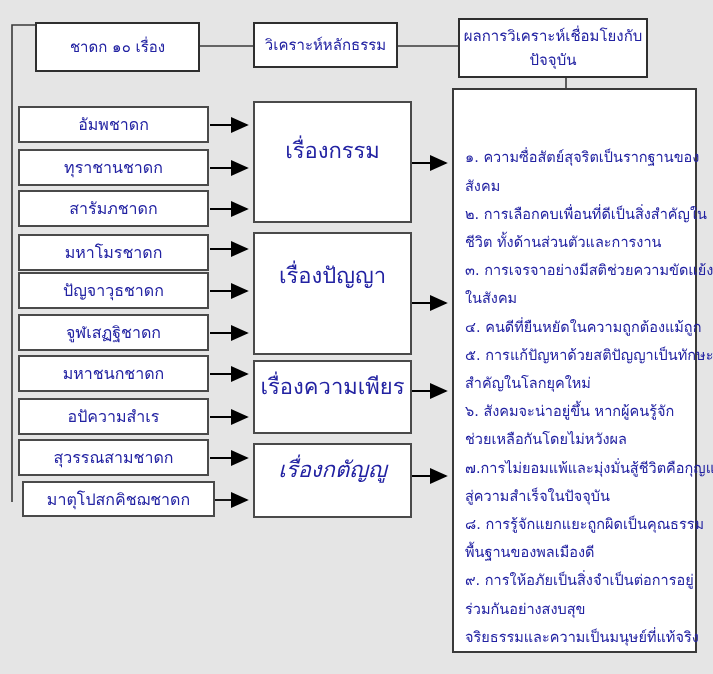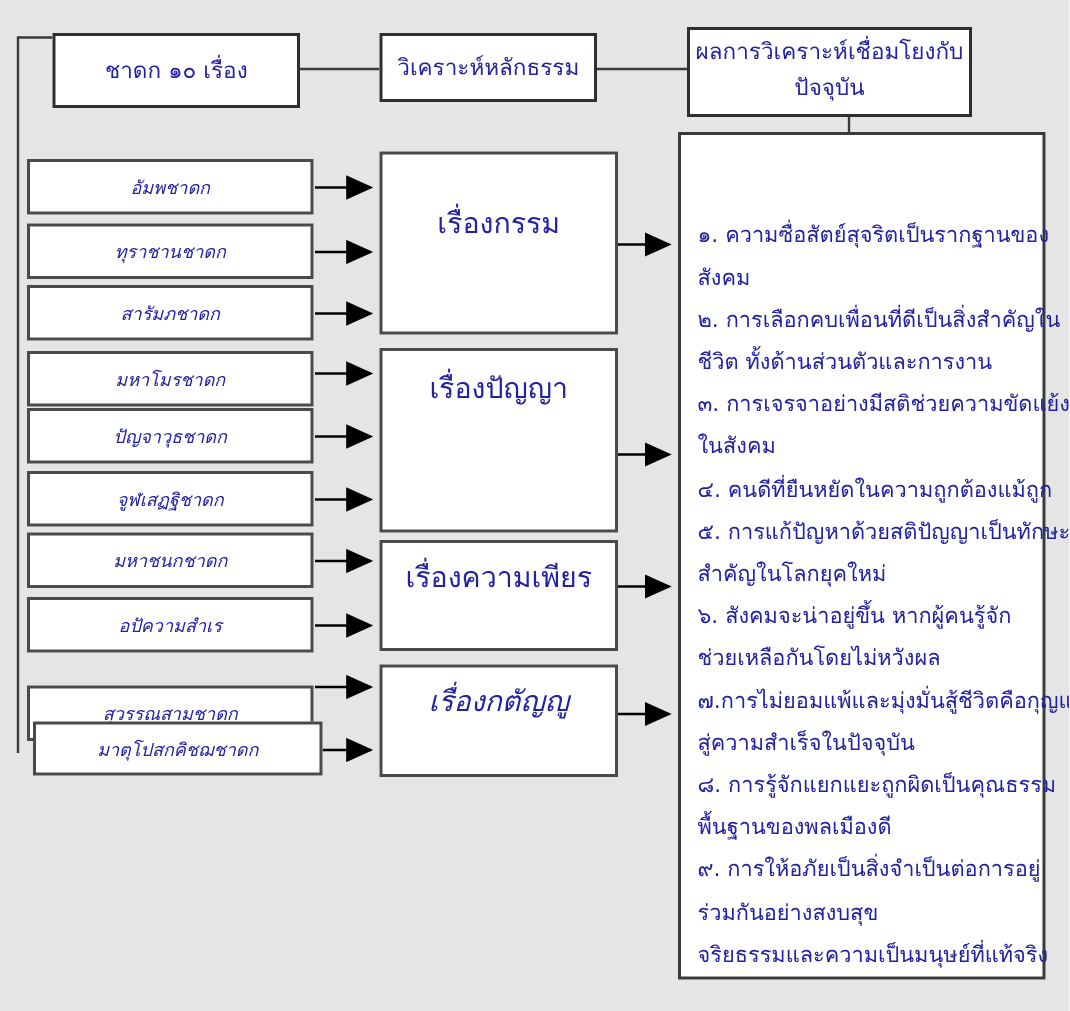--- a/index.html
+++ b/index.html
@@ -16,29 +16,28 @@
     background:#ffffff;
     border:2px solid #4a4a4a;
     box-sizing:border-box;
     color:#2222a2;
     display:flex;align-items:center;justify-content:center;
     text-align:center;
   }
   .box-top{border-color:#2f2f2f;font-size:15px;}
   #box-jataka-10{left:35px;top:22px;width:165px;height:50px;}
   #box-analysis{left:253px;top:22px;width:145px;height:46px;}
-  #box-result-title{left:458px;top:18px;width:190px;height:60px;flex-direction:column;line-height:24px;font-family:Liberation Mono, monospace;}
+  #box-result-title{left:458px;top:18px;width:190px;height:60px;flex-direction:column;line-height:24px;}
   .jataka-box{
     left:18px;width:191px;height:37px;
-    font-size:12px;
-    font-style:italic;
+    font-size:16px;
   }
   .dhamma-box{
     left:253px;width:159px;
-    font-size:19px;
+    font-size:22px;
     align-items:flex-start;
   }
   .box-results{
     left:452px;top:88px;width:245px;height:565px;
     border-color:#3a3a3a;
     align-items:flex-start;justify-content:flex-end;
     text-align:left;
     padding:7px 8px 0 11px;
     flex-direction:column;
   }
@@ -113,30 +112,30 @@
       </div>
       <div class="box jataka-box" style="top: 314px;">
         <span>จูฬเสฏฐิชาดก</span>
       </div>
       <div class="box jataka-box" style="top: 355px;">
         <span>มหาชนกชาดก</span>
       </div>
       <div class="box jataka-box" style="top: 398px;">
         <span>อปัความสำเร</span>
       </div>
-      <div class="box jataka-box" style="top: 439px; margin-top: 18px;">
+      <div class="box jataka-box" style="top: 439px;">
         <span>สุวรรณสามชาดก</span>
       </div>
       <div class="box jataka-box" style="top: 481px; left: 22px; width: 193px; height: 36px;">
         <span>มาตุโปสกคิชฌชาดก</span>
       </div>
       <div class="box dhamma-box" style="top: 101px; height: 122px; padding-top: 30px;">
         <span>เรื่องกรรม</span>
       </div>
-      <div class="box dhamma-box" style="top: 232px; height: 123px; padding-top: 9px;">
+      <div class="box dhamma-box" style="top: 232px; height: 123px; padding-top: 24px;">
         <span>เรื่องปัญญา</span>
       </div>
       <div class="box dhamma-box" style="top: 360px; height: 74px; padding-top: 7px;">
         <span>เรื่องความเพียร</span>
       </div>
       <div class="box dhamma-box" style="top: 443px; height: 75px; padding-top: 7px; font-style: italic;">
         <span>เรื่องกตัญญู</span>
       </div>
     </div>
 

